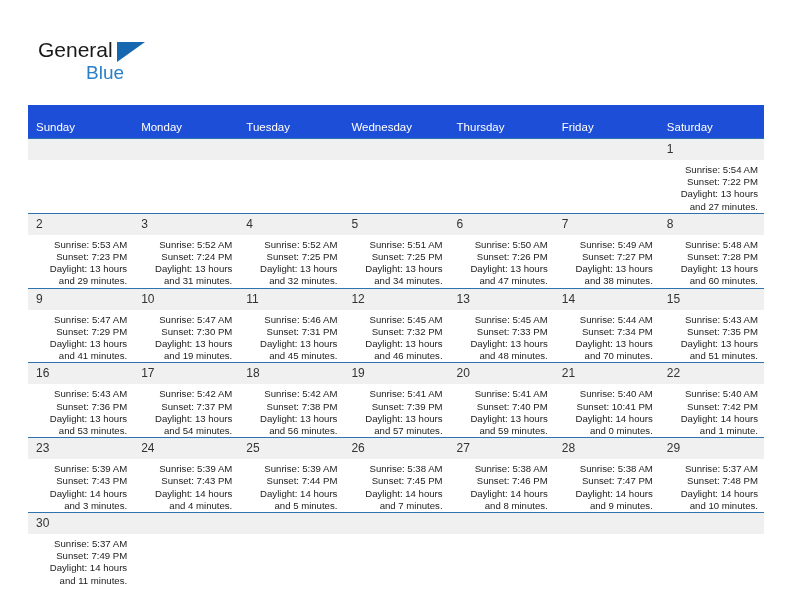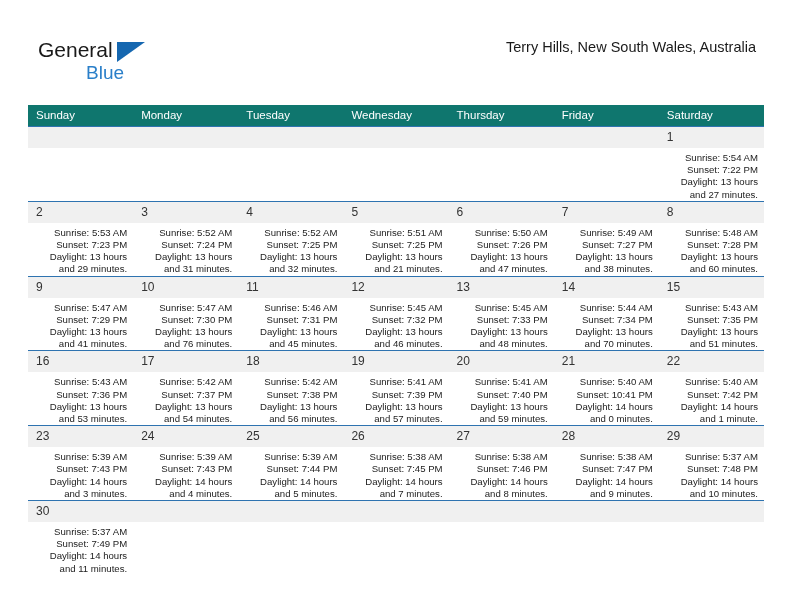--- a/index.html
+++ b/index.html
@@ -87,26 +87,26 @@
   
   .calendar {
     position: absolute;
     left: 28px;
     top: 105px;
     width: 736px;
     border-collapse: collapse;
     table-layout: fixed;
   }
   .calendar th {
-    background: #0f766e;
+    background: #1d4ed8;
     color: #ffffff;
     font-size: 11.5px;
     font-weight: normal;
     text-align: left;
-    padding: 4px 0 5px 8px;
+    padding: 16px 0 5px 8px;
     height: 11px;
     border: none;
   }
   .calendar td {
     vertical-align: top;
     padding: 0;
     border: none;
     border-top: 1px solid #2e73b0;
     height: 72px;
     background: #ffffff;
@@ -144,21 +144,20 @@
 
   <div class="header">
 
     <div class="logo">
       <span class="logo-general">General</span>
       <span class="logo-tri"></span>
       <span class="logo-blue">Blue</span>
     </div>
 
     <div class="title-block">
-      <div class="cal-subtitle">Terry Hills, New South Wales, Australia</div>
     </div>
 
   </div>
 
   <table class="calendar">
     <thead>
       <tr id="weekday-row">
           <th>Sunday</th>
           <th>Monday</th>
           <th>Tuesday</th>
@@ -261,21 +260,21 @@
               <div>Daylight: 13 hours</div>
               <div>and 32 minutes.</div>
             </div>
           </td>
           <td>
             <div class="daynum">5</div>
             <div class="cellbody">
               <div>Sunrise: 5:51 AM</div>
               <div>Sunset: 7:25 PM</div>
               <div>Daylight: 13 hours</div>
-              <div>and 21 minutes.</div>
+              <div>and 34 minutes.</div>
             </div>
           </td>
           <td>
             <div class="daynum">6</div>
             <div class="cellbody">
               <div>Sunrise: 5:50 AM</div>
               <div>Sunset: 7:26 PM</div>
               <div>Daylight: 13 hours</div>
               <div>and 47 minutes.</div>
             </div>
@@ -308,21 +307,21 @@
               <div>Daylight: 13 hours</div>
               <div>and 41 minutes.</div>
             </div>
           </td>
           <td>
             <div class="daynum">10</div>
             <div class="cellbody">
               <div>Sunrise: 5:47 AM</div>
               <div>Sunset: 7:30 PM</div>
               <div>Daylight: 13 hours</div>
-              <div>and 76 minutes.</div>
+              <div>and 19 minutes.</div>
             </div>
           </td>
           <td>
             <div class="daynum">11</div>
             <div class="cellbody">
               <div>Sunrise: 5:46 AM</div>
               <div>Sunset: 7:31 PM</div>
               <div>Daylight: 13 hours</div>
               <div>and 45 minutes.</div>
             </div>

